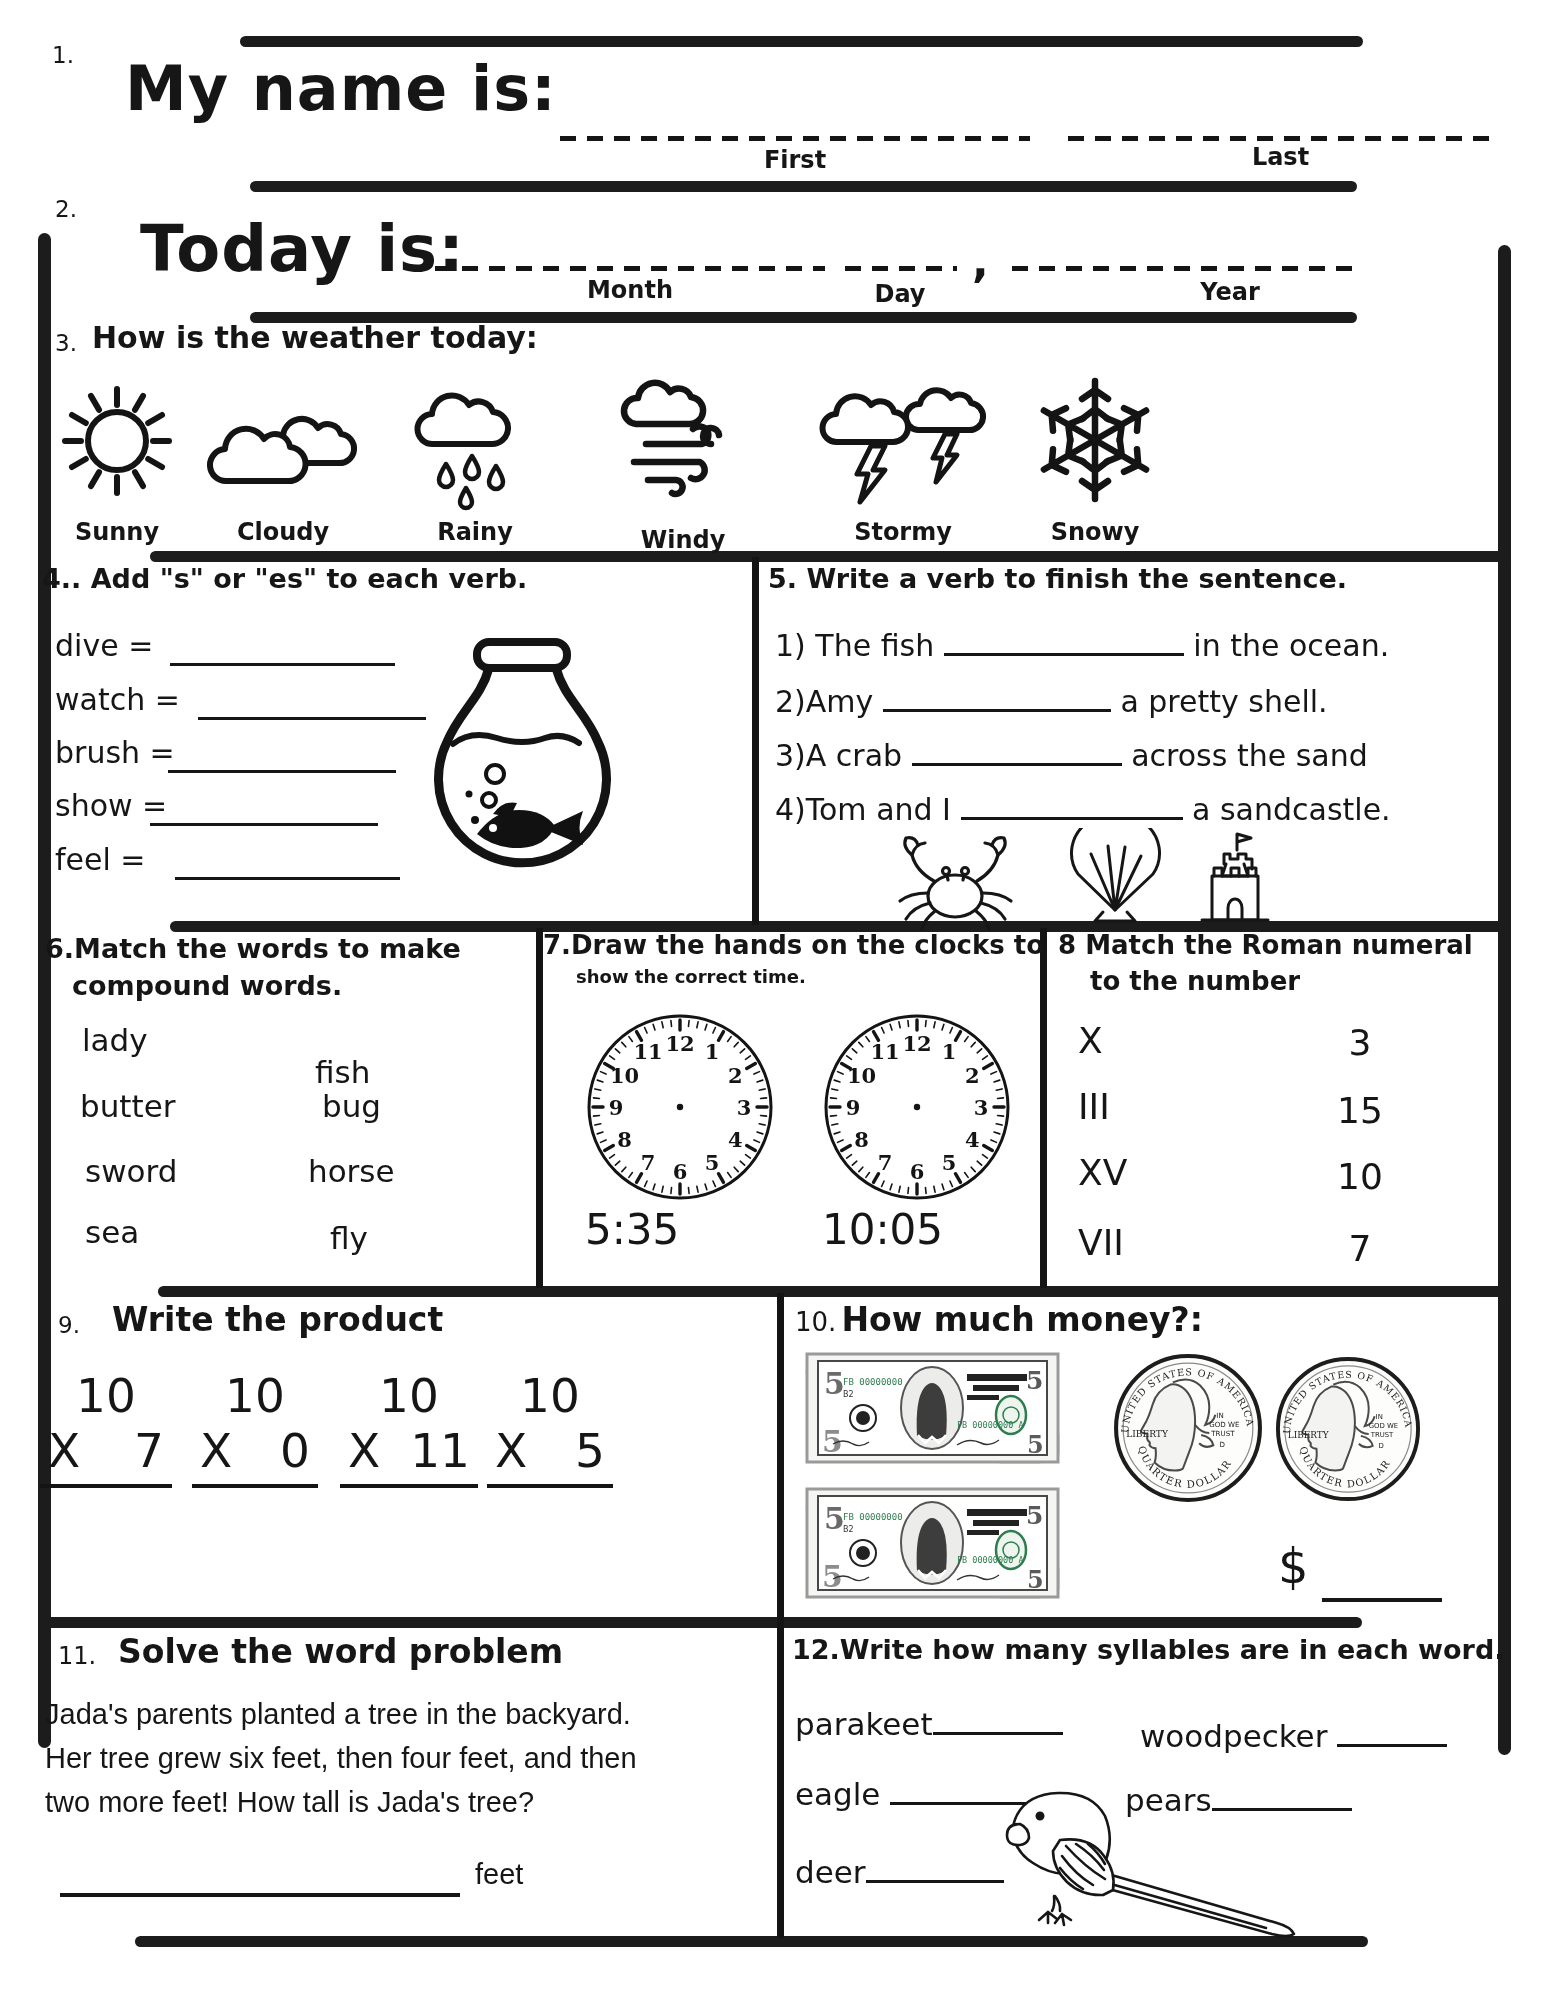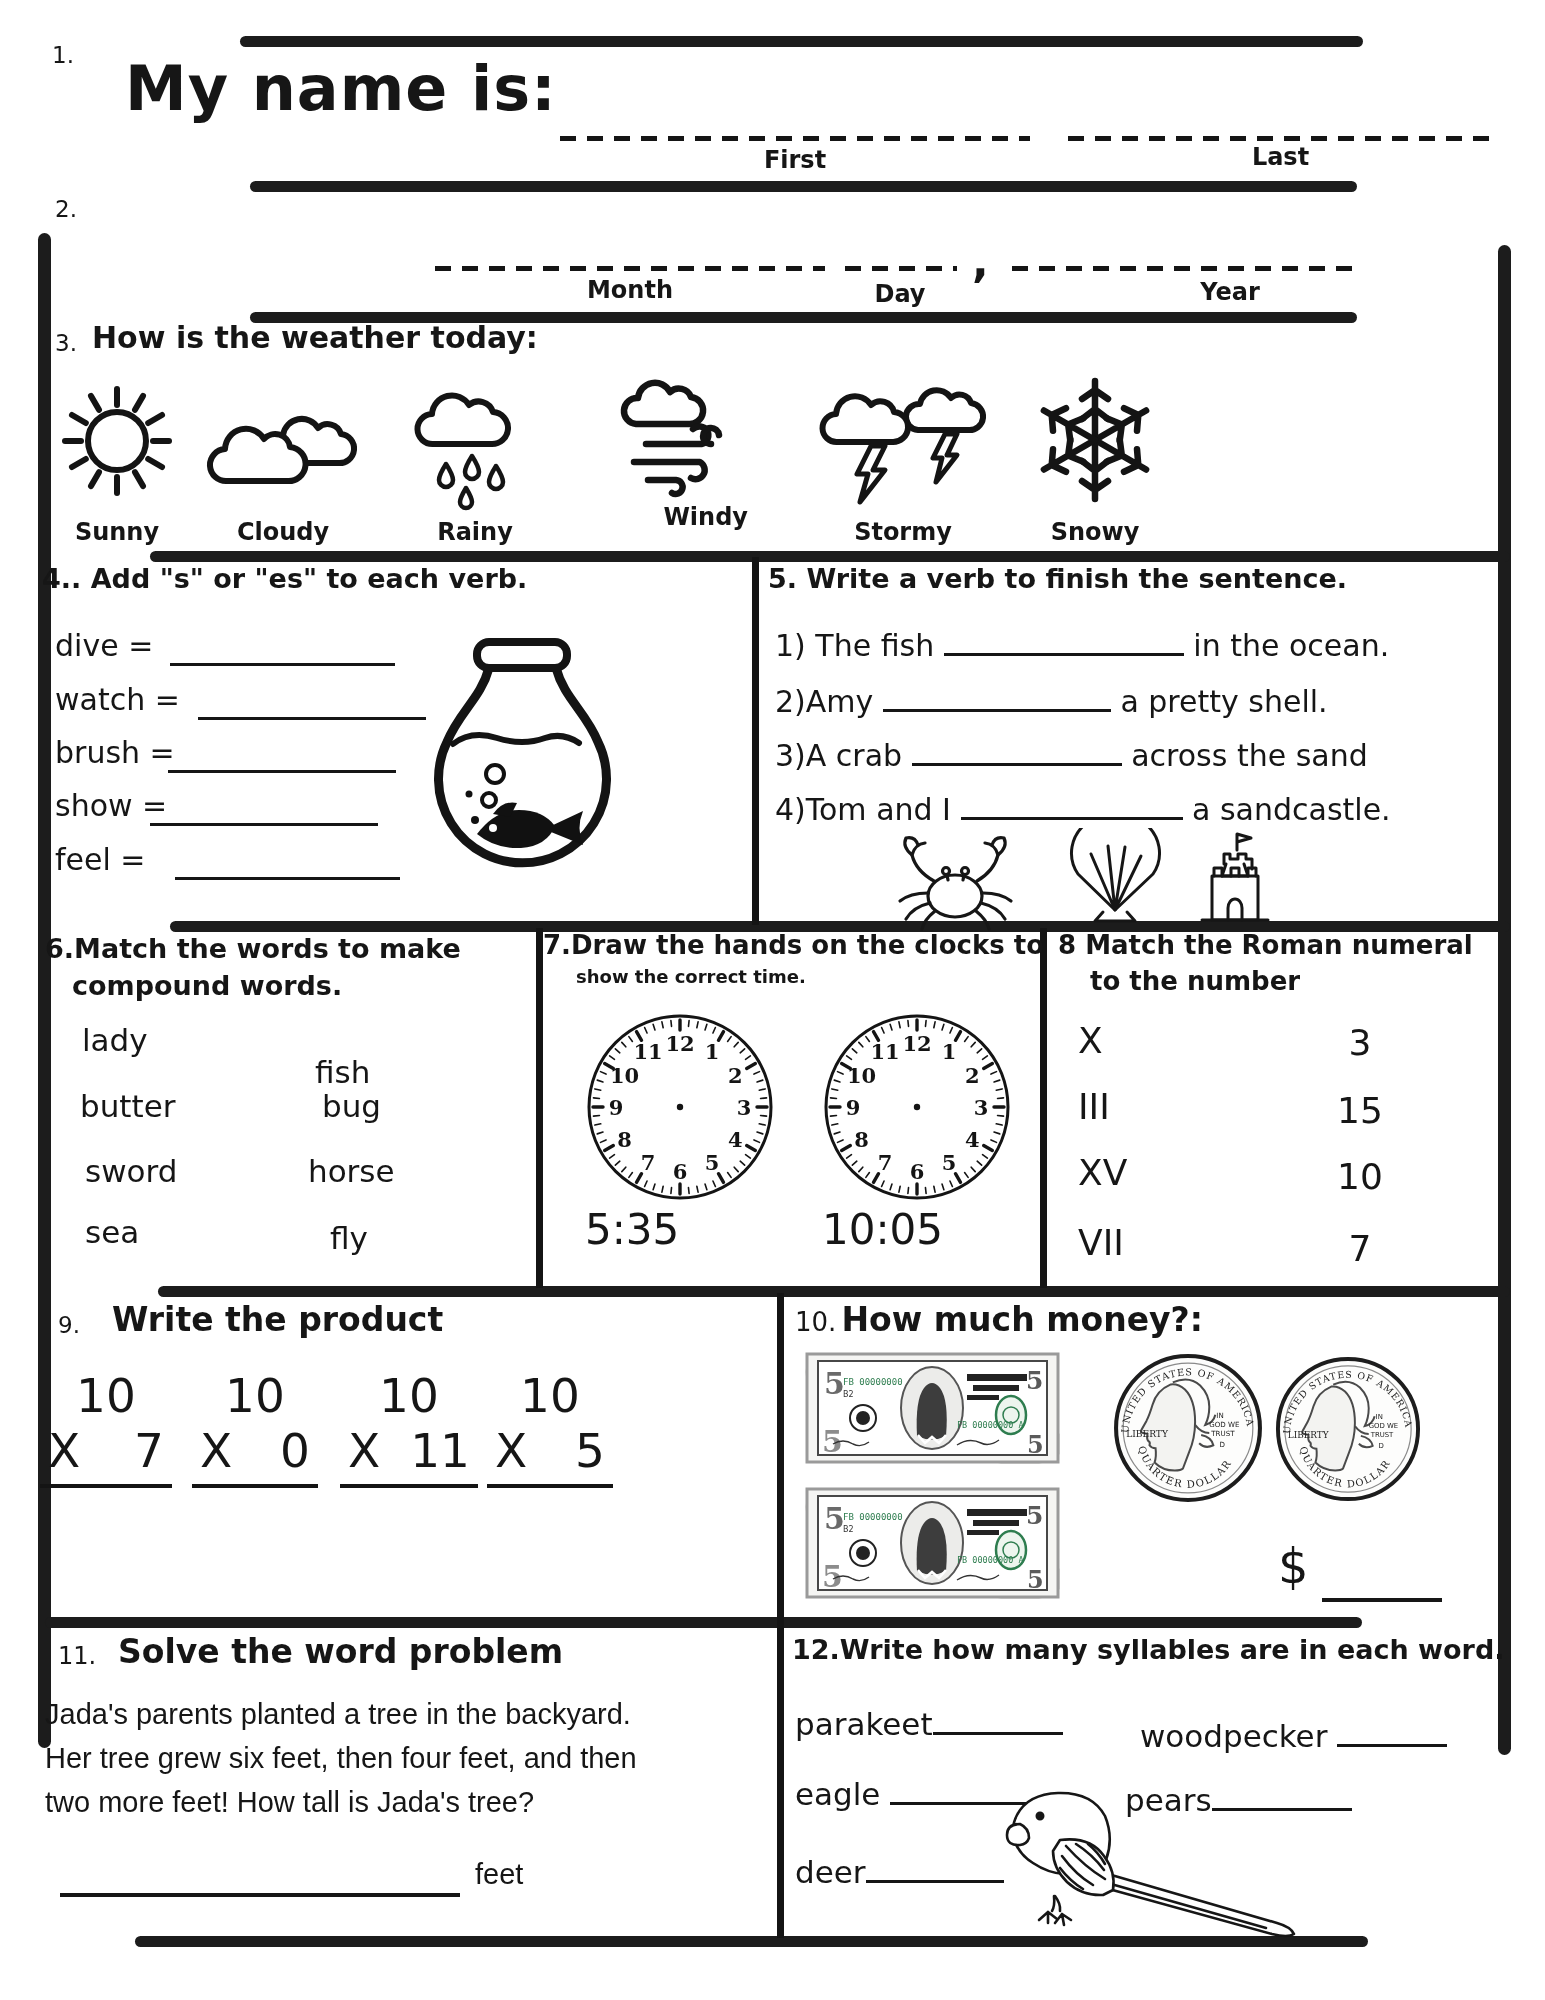--- a/index.html
+++ b/index.html
@@ -52,20 +52,21 @@
   <div class="vdiv" style="left:777px;top:1619px;height:319px;"></div>
 
   <div class="secnum" style="left:52px;top:42px;">1.</div>
   <div class="big-title" style="left:85px;top:52px;font-size:62px;">My name is:</div>
   <div class="dash" style="left:560px;top:136px;width:470px;"></div>
   <div class="sublabel" style="left:560px;top:146px;width:470px;">First</div>
   <div class="dash" style="left:1068px;top:136px;width:425px;"></div>
   <div class="sublabel" style="left:1068px;top:143px;width:425px;">Last</div>
 
   <div class="secnum" style="left:55px;top:196px;">2.</div>
+  <div class="big-title" style="left:100px;top:212px;font-size:64px;">Today is:</div>
   <div class="dash" style="left:435px;top:266px;width:390px;"></div>
   <div class="sublabel" style="left:435px;top:276px;width:390px;">Month</div>
   <div class="dash" style="left:845px;top:266px;width:112px;"></div>
   <div class="sublabel" style="left:820px;top:280px;width:160px;">Day</div>
   <div class="abs hand" style="left:972px;top:236px;font-size:44px;">,</div>
   <div class="dash" style="left:1012px;top:266px;width:343px;"></div>
   <div class="sublabel" style="left:1100px;top:278px;width:260px;">Year</div>
 
   <div class="secnum" style="left:55px;top:330px;">3.</div>
   <div class="abs hand" style="left:92px;top:320px;font-size:30px;">How is the weather today:</div>
@@ -130,21 +131,21 @@
         <g stroke="#141414" stroke-width="6.5" fill="none" stroke-linecap="round" stroke-linejoin="round">
           <path d="M28,56 a13,13 0 0 1 2,-26 a17,17 0 0 1 32,-6 a13,13 0 0 1 21,5 a12,12 0 0 1 -3,27 z"></path>
           <path d="M38,76 h56 a9,9 0 1 0 -9,-15"></path>
           <path d="M103,76 a8,8 0 1 1 8,-9"></path>
           <path d="M26,94 h66 a9,9 0 1 1 -9,16"></path>
           <path d="M40,112 h28 a7,7 0 1 1 -4,13"></path>
         </g>
       </svg>
     </span>
   </div>
-  <div class="wlabel" style="left:618px;top:503px;width:130px;text-align:right;">Windy</div>
+  <div class="wlabel" style="left:618px;top:526px;width:130px;">Windy</div>
 
   <div class="abs" style="left:815px;top:368px;">
     <span>
       <svg width="175" height="150" viewBox="0 0 175 150">
         <g stroke="#141414" stroke-width="6" fill="#fff" stroke-linecap="round" stroke-linejoin="round">
           <path d="M103,62 a13,13 0 0 1 2,-26 a17,17 0 0 1 31,-6 a12,12 0 0 1 20,5 a12,12 0 0 1 -3,27 z"></path>
           <path d="M22,74 a14,14 0 0 1 -1,-28 a19,19 0 0 1 35,-9 a14,14 0 0 1 23,7 a12,12 0 0 1 -2,30 z"></path>
           <g fill="none" stroke-width="5">
             <path d="M56,78 L42,106 h11 L45,134 L70,102 H58 L70,78 Z"></path>
             <path d="M130,66 L118,90 h9 L121,114 L142,87 H132 L142,66 Z"></path>

